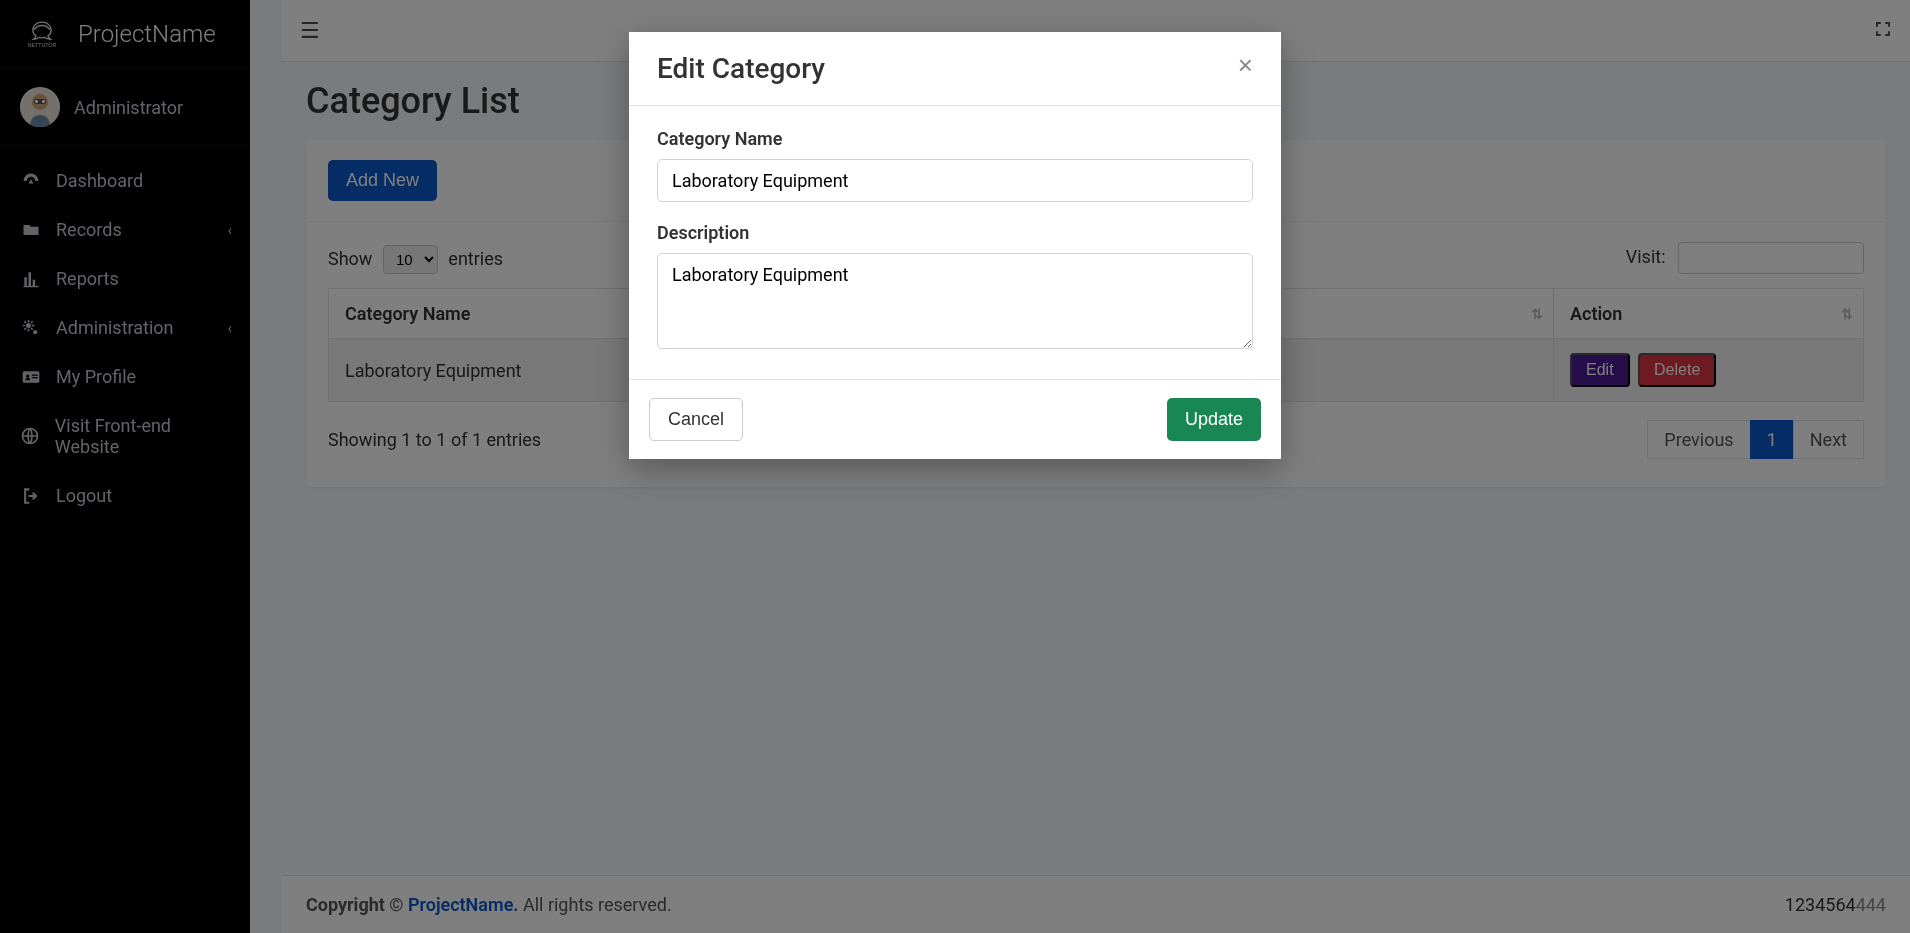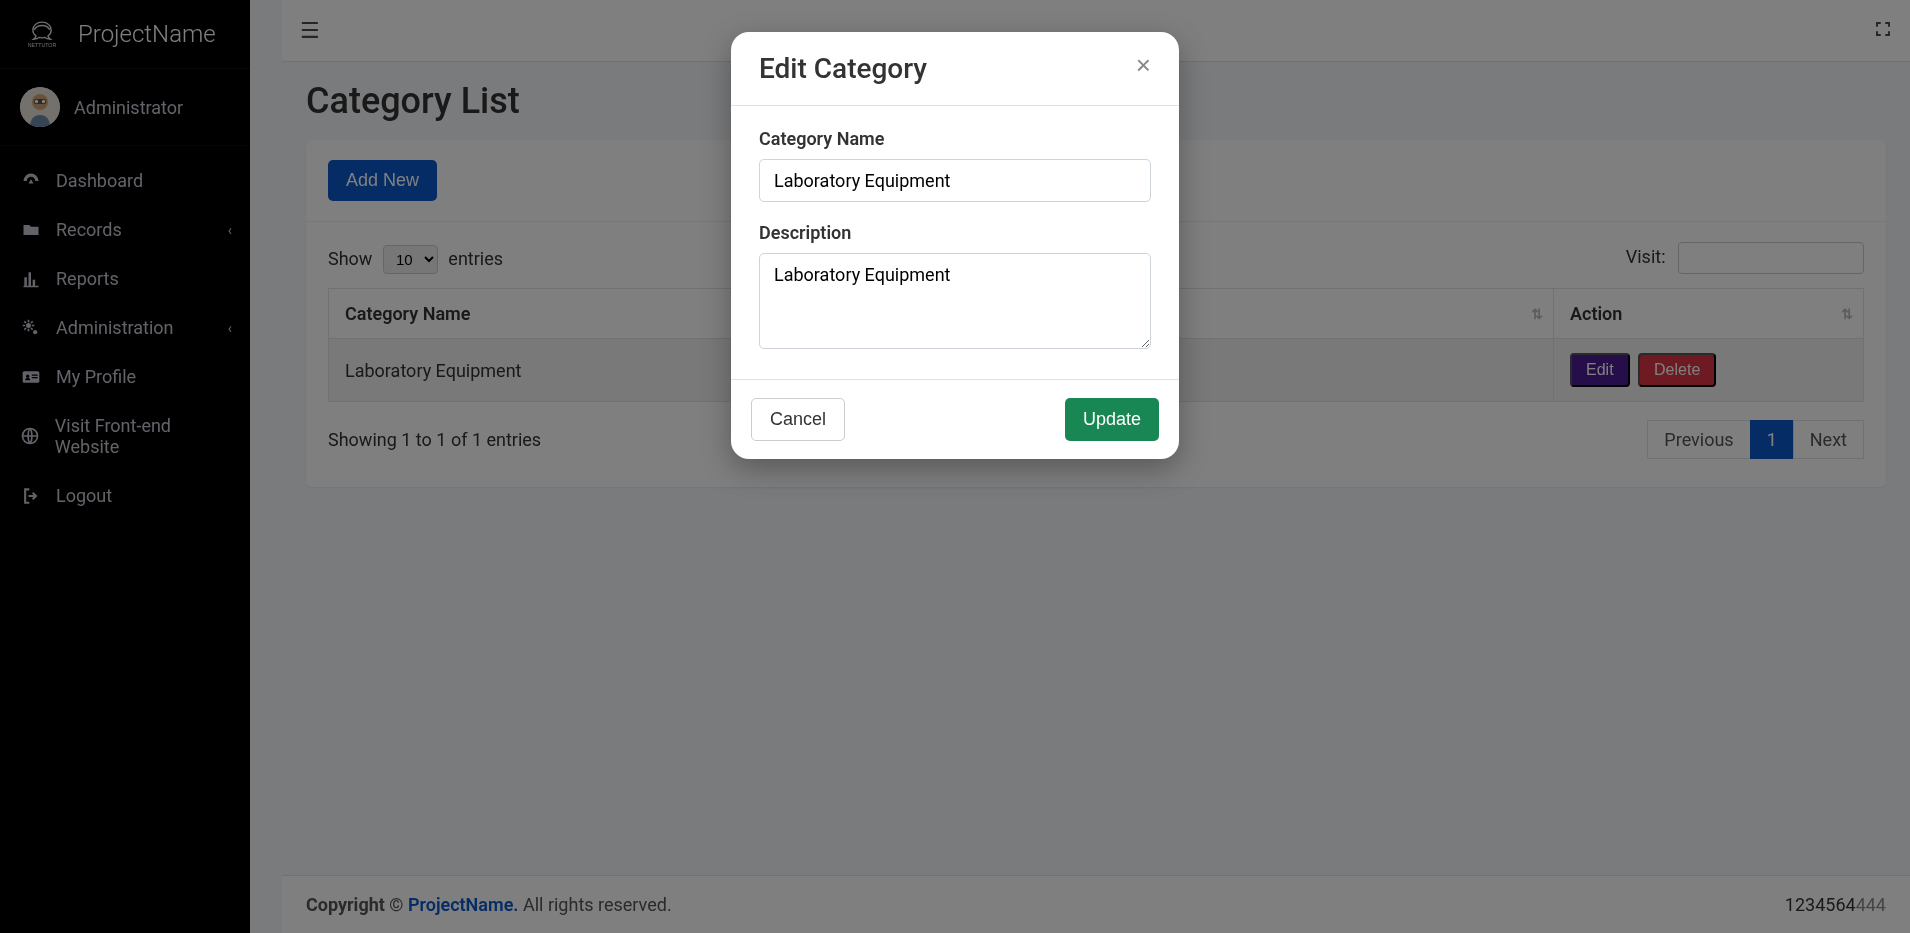--- a/index.html
+++ b/index.html
@@ -60,21 +60,21 @@
 
 .footer { background: #fff; border-top: 1px solid #dee2e6; padding: 18px 24px; display: flex; justify-content: space-between; font-size: 18px; color: #555; }
 .footer a { color: #0a58ca; font-weight: 600; text-decoration: none; }
 .footer-right { color: #888; }
 .footer-right .bold { color: #333; }
 
 
 .overlay { position: absolute; inset: 0; background: rgba(0,0,0,0.5); }
 
 
-.modal { position: absolute; top: 32px; left: 50%; transform: translateX(-50%); width: 448px; background: #fff; border-radius: 18px; box-shadow: 0 10px 30px rgba(0,0,0,0.3); }
+.modal { position: absolute; top: 32px; left: 50%; transform: translateX(-50%); width: 652px; background: #fff; border-radius: 0; box-shadow: 0 10px 30px rgba(0,0,0,0.3); }
 .modal-header { padding: 20px 28px; border-bottom: 1px solid #dee2e6; display: flex; justify-content: space-between; align-items: flex-start; }
 .modal-title { font-size: 28px; font-weight: 500; }
 .modal-close { font-size: 26px; color: #888; cursor: pointer; line-height: 1; background: none; border: none; }
 .modal-body { padding: 22px 28px; }
 .form-group { margin-bottom: 20px; }
 .form-label { display: block; font-weight: 600; font-size: 18px; margin-bottom: 10px; }
 .form-control { width: 100%; padding: 10px 14px; border: 1px solid #ced4da; border-radius: 5px; font-size: 18px; font-family: inherit; }
 textarea.form-control { resize: both; height: 96px; }
 .modal-footer { padding: 18px 20px; border-top: 1px solid #dee2e6; display: flex; justify-content: space-between; }
 </style>

